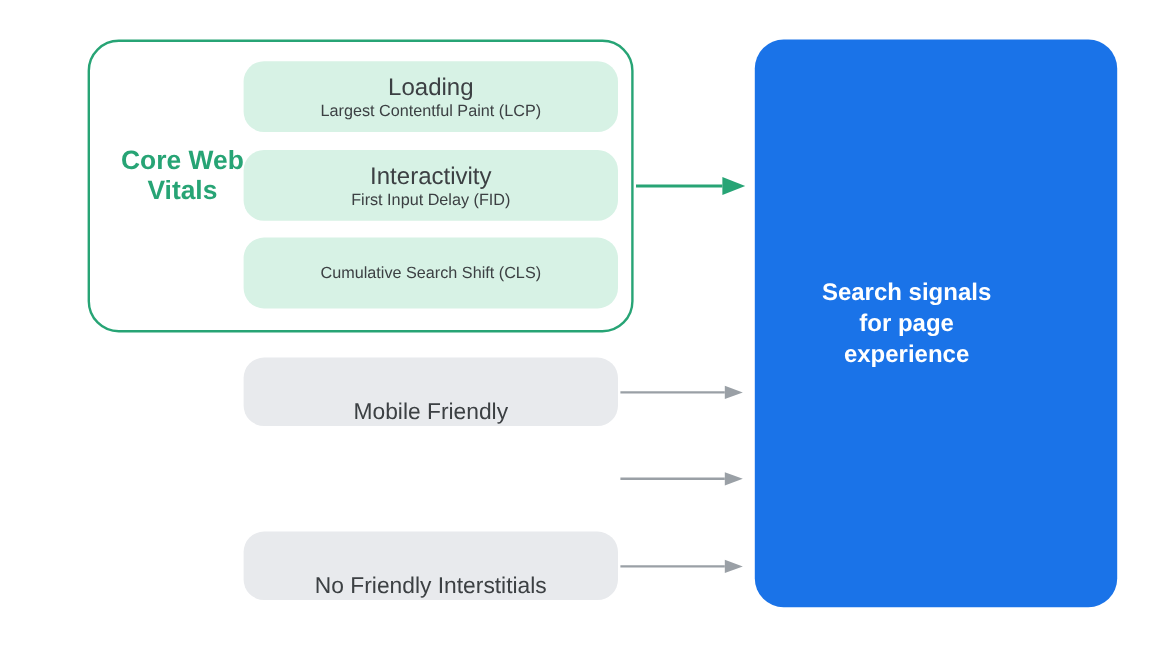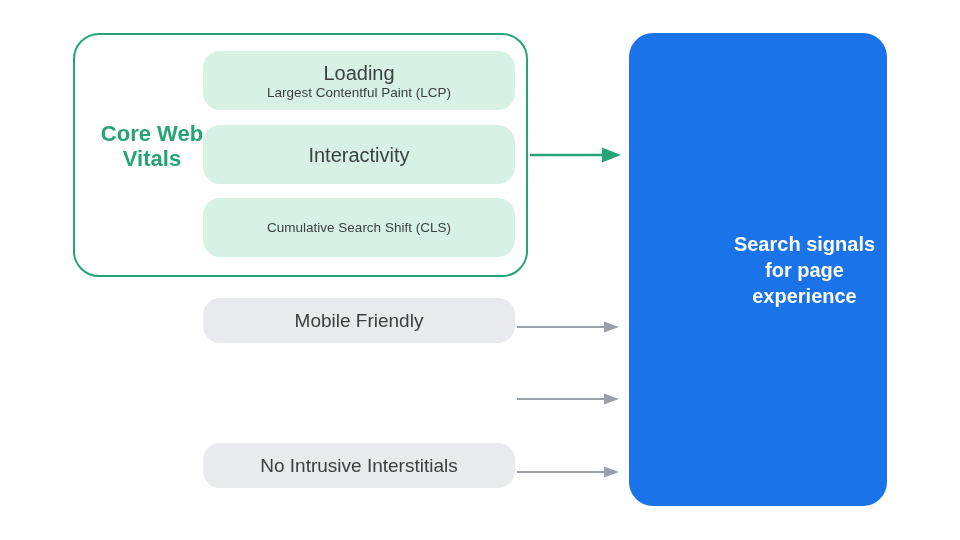--- a/index.html
+++ b/index.html
@@ -52,33 +52,35 @@
     line-height: 24px;
   }
   .pill-sub {
     font-size: 13.5px;
     font-weight: 400;
     color: var(--text-dark);
     line-height: 16px;
   }
   .pill.gray {
     background: var(--gray-pill);
-    height: 45px;
+    height: 57px;
     font-size: 19px;
     color: var(--text-dark);
+    align-items: flex-end;
   }
   .result-box {
     position: absolute;
     left: 629px; top: 33px;
     width: 258px; height: 473px;
     background: var(--blue);
     border-radius: 24px;
     display: flex;
     align-items: center;
-    justify-content: flex-end;
+    justify-content: flex-start;
+    padding-left: 44px;
   }
   .result-label {
     width: 165px;
     text-align: center;
     color: var(--text-on-blue);
     font-size: 20px;
     font-weight: 700;
     line-height: 26px;
   }
   .arrows {
@@ -94,30 +96,31 @@
 
   <div class="cwv-container"></div>
   <div class="cwv-label">Core Web Vitals</div>
 
   <div class="pill mint" style="top:51px">
     <div class="pill-title">Loading</div>
     <div class="pill-sub">Largest Contentful Paint (LCP)</div>
   </div>
   <div class="pill mint" style="top:125px">
     <div class="pill-title">Interactivity</div>
+    <div class="pill-sub">First Input Delay (FID)</div>
   </div>
   <div class="pill mint" style="top:198px">
     <div class="pill-sub">Cumulative Search Shift (CLS)</div>
   </div>
 
   <div class="pill gray" style="top:298px">
     <span>Mobile Friendly</span>
   </div>
   <div class="pill gray" style="top:443px">
-    <span>No Intrusive Interstitials</span>
+    <span>No Friendly Interstitials</span>
   </div>
 
   <div class="result-box">
     <div class="result-label">Search signals for page experience</div>
   </div>
 
   <svg class="arrows" viewBox="0 0 960 540" xmlns="http://www.w3.org/2000/svg" aria-hidden="true">
     <g>
       <line x1="530" y1="155" x2="602" y2="155" stroke="var(--green)" stroke-width="2.5"></line>
       <polygon points="602,147.5 621,155 602,162.5" fill="var(--green)"></polygon>

